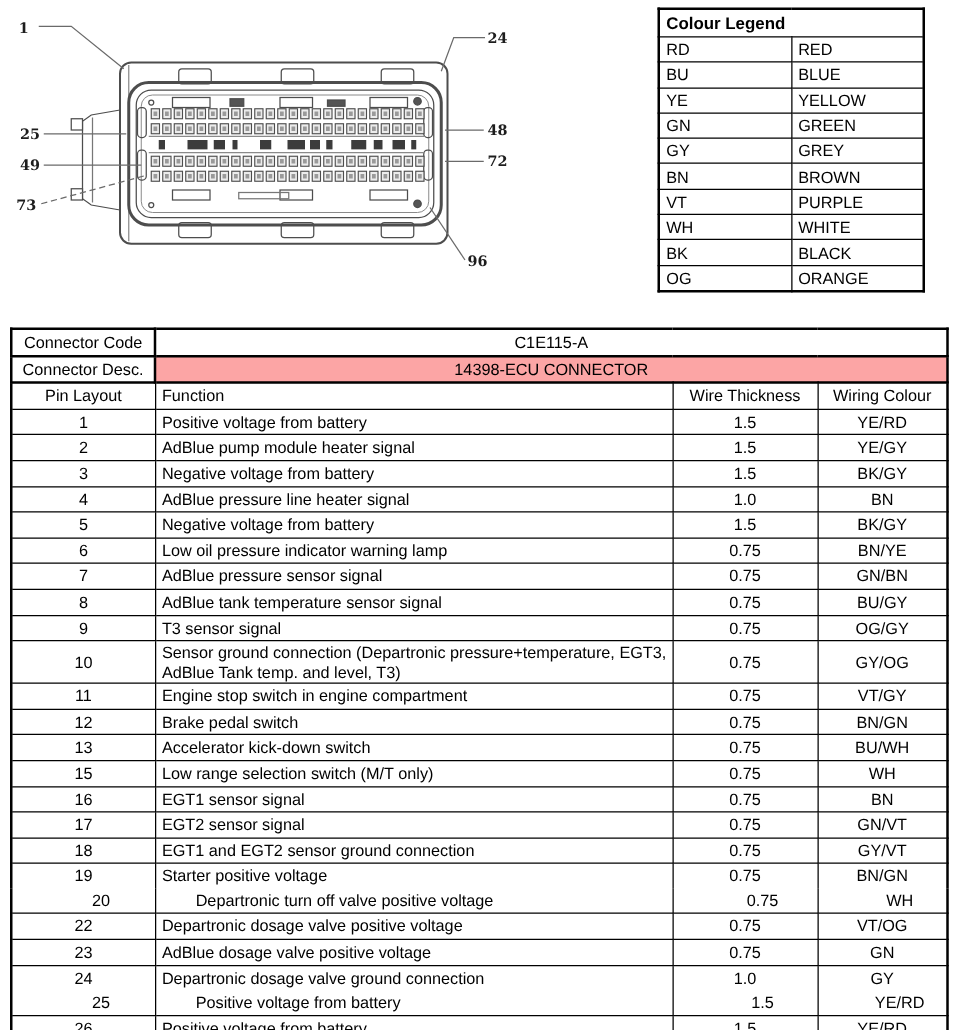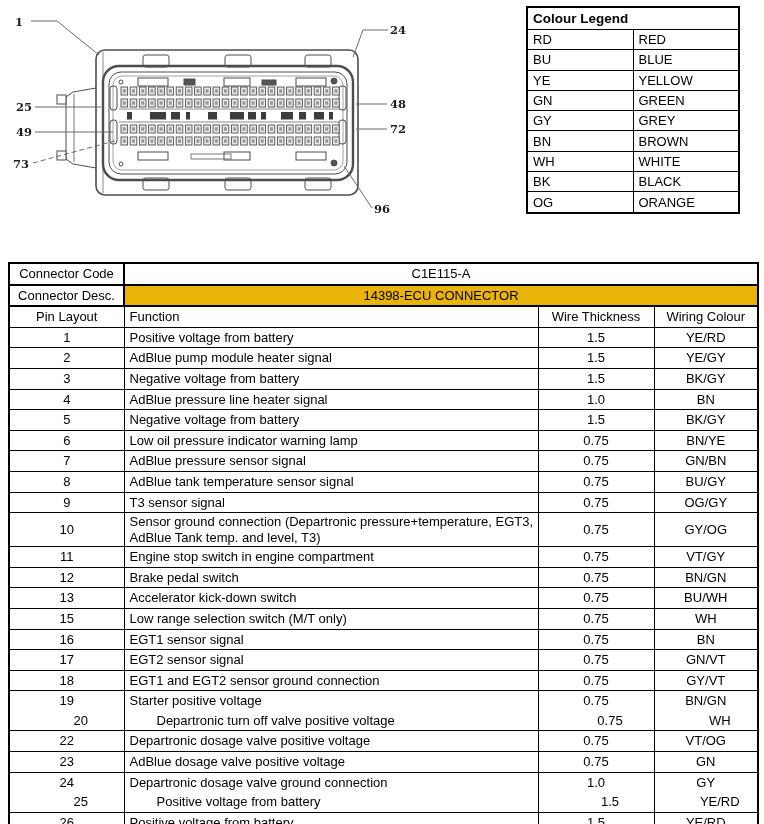--- a/index.html
+++ b/index.html
@@ -335,20 +335,24 @@
         </tr>
         <tr>
           <td class="lg-code">GY</td>
           <td class="lg-name">GREY</td>
         </tr>
         <tr>
           <td class="lg-code">BN</td>
           <td class="lg-name">BROWN</td>
         </tr>
         <tr>
+          <td class="lg-code">VT</td>
+          <td class="lg-name">PURPLE</td>
+        </tr>
+        <tr>
           <td class="lg-code">WH</td>
           <td class="lg-name">WHITE</td>
         </tr>
         <tr>
           <td class="lg-code">BK</td>
           <td class="lg-name">BLACK</td>
         </tr>
         <tr>
           <td class="lg-code">OG</td>
           <td class="lg-name">ORANGE</td>
@@ -363,21 +367,21 @@
         <col style="width:116px">
         <col style="width:104px">
       </colgroup>
     <tbody>
       <tr>
         <td class="bold thick">Connector Code</td>
         <td class="bold thick" colspan="3">C1E115-A</td>
       </tr>
       <tr>
         <td class="bold thick">Connector Desc.</td>
-        <td class="bold thick" colspan="3" id="desc-value" style="background: #eab308;">14398-ECU CONNECTOR</td>
+        <td class="bold thick" colspan="3" id="desc-value" style="background: #fca5a5;">14398-ECU CONNECTOR</td>
       </tr>
       <tr>
         <td class="bold">Pin Layout</td>
         <td class="bold c-fn">Function</td>
         <td class="bold">Wire Thickness</td>
         <td class="bold">Wiring Colour</td>
       </tr>
     </tbody>
     <tbody id="pins-body">
         <tr>

